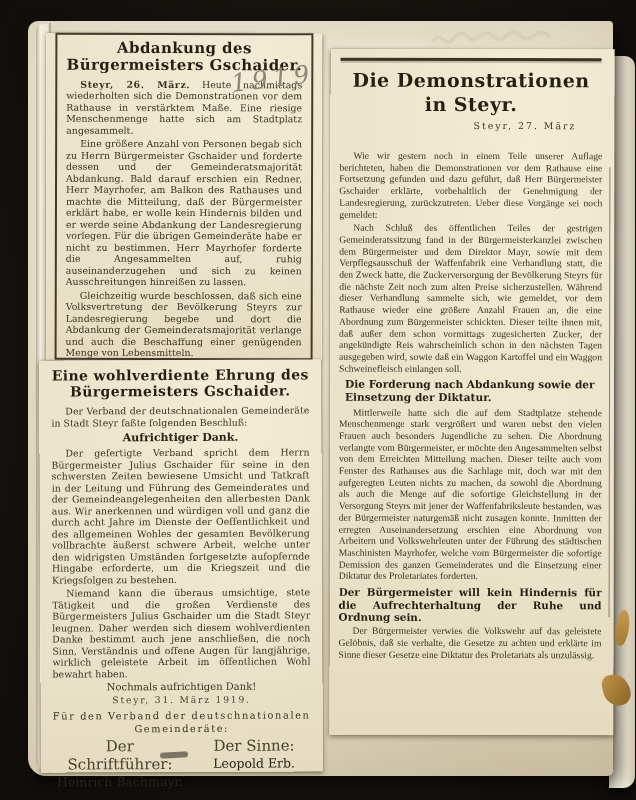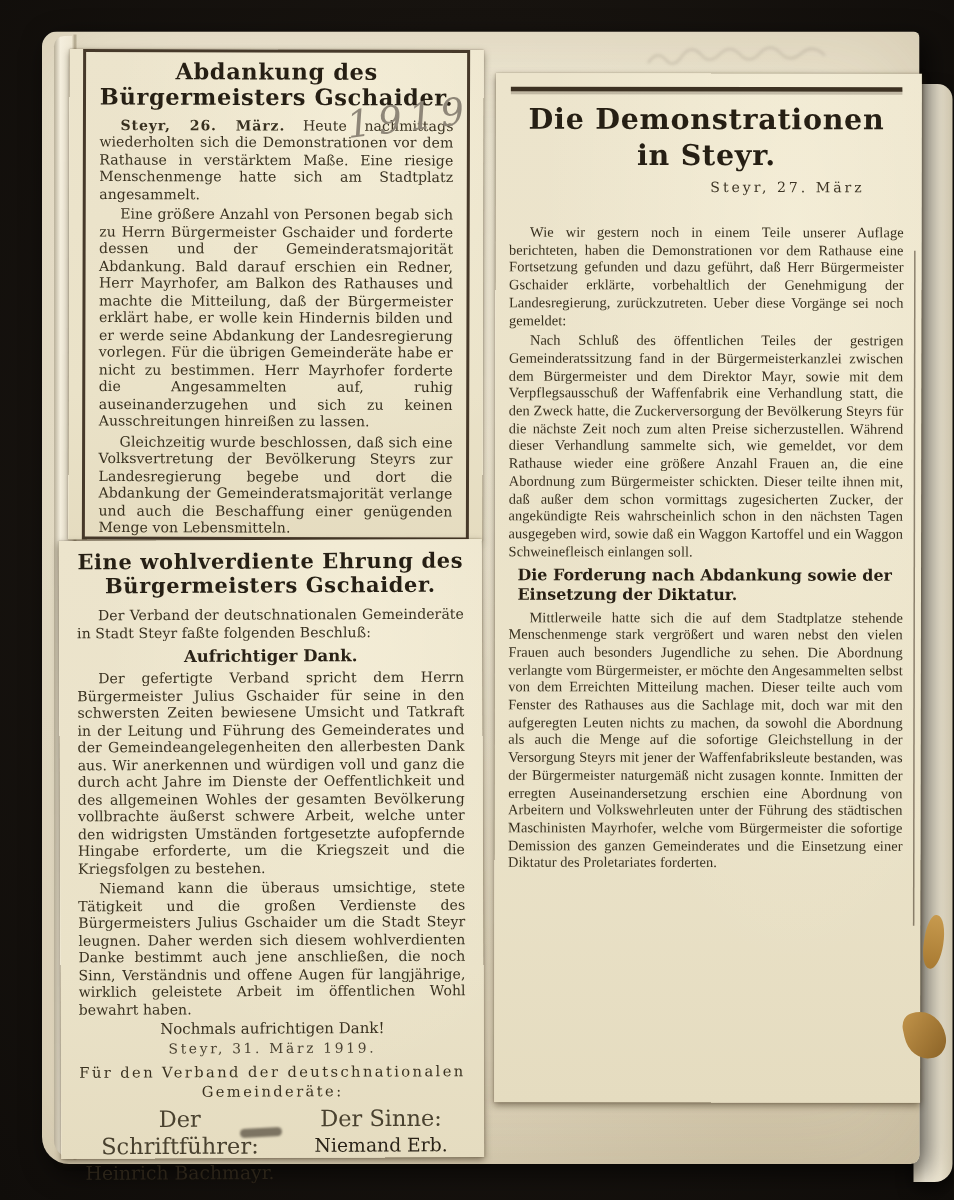--- a/index.html
+++ b/index.html
@@ -146,34 +146,36 @@
     <div class="center-line thanks">Nochmals aufrichtigen Dank!</div>
     <div class="center-line dateline2">Steyr, 31. März 1919.</div>
     <div class="center-line org">Für den Verband der deutschnationalen Gemeinderäte:</div>
     <div class="sig-row">
       <div class="sig-col left">
         <div class="sig-role">Der Schriftführer:</div>
         <div class="sig-name">Heinrich Bachmayr.</div>
       </div>
       <div class="sig-col right">
         <div class="sig-role">Der Sinne:</div>
-        <div class="sig-name">Niemand Erb.</div>
+        <div class="sig-name">Leopold Erb.</div>
       </div>
     </div>
   </article>
 
   <div class="ink-smudge"></div>
 
   <article class="clip clip-demo">
     <div class="top-rule"></div>
     <h1 class="headline">Die Demonstrationen in Steyr.</h1>
     <div class="dateline-right">Steyr, 27. März</div>
     <p class="body-p">Wie wir gestern noch in einem Teile unserer Auflage berichteten, haben die Demonstrationen vor dem Rathause eine Fortsetzung gefunden und dazu geführt, daß Herr Bürgermeister Gschaider erklärte, vorbehaltlich der Genehmigung der Landesregierung, zurückzutreten. Ueber diese Vorgänge sei noch gemeldet:</p>
     <p class="body-p">Nach Schluß des öffentlichen Teiles der gestrigen Gemeinderatssitzung fand in der Bürgermeisterkanzlei zwischen dem Bürgermeister und dem Direktor Mayr, sowie mit dem Verpflegsausschuß der Waffenfabrik eine Verhandlung statt, die den Zweck hatte, die Zuckerversorgung der Bevölkerung Steyrs für die nächste Zeit noch zum alten Preise sicherzustellen. Während dieser Verhandlung sammelte sich, wie gemeldet, vor dem Rathause wieder eine größere Anzahl Frauen an, die eine Abordnung zum Bürgermeister schickten. Dieser teilte ihnen mit, daß außer dem schon vormittags zugesicherten Zucker, der angekündigte Reis wahrscheinlich schon in den nächsten Tagen ausgegeben wird, sowie daß ein Waggon Kartoffel und ein Waggon Schweinefleisch einlangen soll.</p>
     <div class="subhead-demo">Die Forderung nach Abdankung sowie der Einsetzung der Diktatur.</div>
     <p class="body-p">Mittlerweile hatte sich die auf dem Stadtplatze stehende Menschenmenge stark vergrößert und waren nebst den vielen Frauen auch besonders Jugendliche zu sehen. Die Abordnung verlangte vom Bürgermeister, er möchte den Angesammelten selbst von dem Erreichten Mitteilung machen. Dieser teilte auch vom Fenster des Rathauses aus die Sachlage mit, doch war mit den aufgeregten Leuten nichts zu machen, da sowohl die Abordnung als auch die Menge auf die sofortige Gleichstellung in der Versorgung Steyrs mit jener der Waffenfabriksleute bestanden, was der Bürgermeister naturgemäß nicht zusagen konnte. Inmitten der erregten Auseinandersetzung erschien eine Abordnung von Arbeitern und Volkswehrleuten unter der Führung des städtischen Maschinisten Mayrhofer, welche vom Bürgermeister die sofortige Demission des ganzen Gemeinderates und die Einsetzung einer Diktatur des Proletariates forderten.</p>
+    <div class="subhead-left">Der Bürgermeister will kein Hindernis für die Aufrechterhaltung der Ruhe und Ordnung sein.</div>
+    <p class="body-p">Der Bürgermeister verwies die Volkswehr auf das geleistete Gelöbnis, daß sie verhalte, die Gesetze zu achten und erklärte im Sinne dieser Gesetze eine Diktatur des Proletariats als unzulässig.</p>
     <div class="col-rule"></div>
   </article>
 
   <div class="stain stain-1"></div>
   <div class="stain stain-2"></div>
 
 </div>
 
 </body></html>

